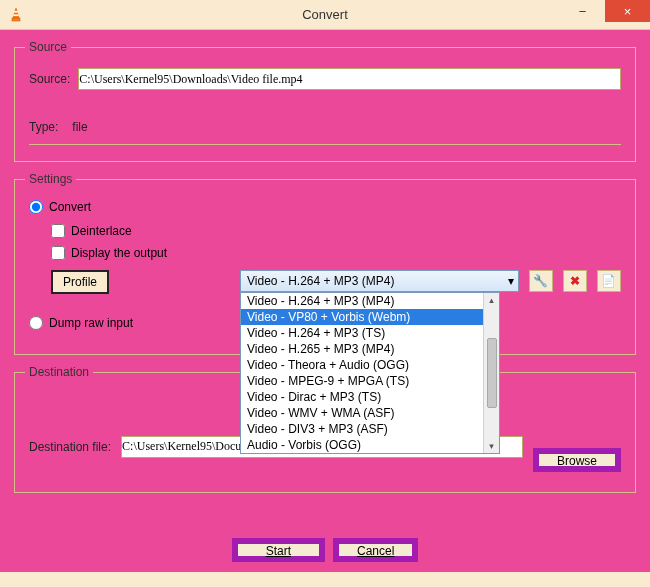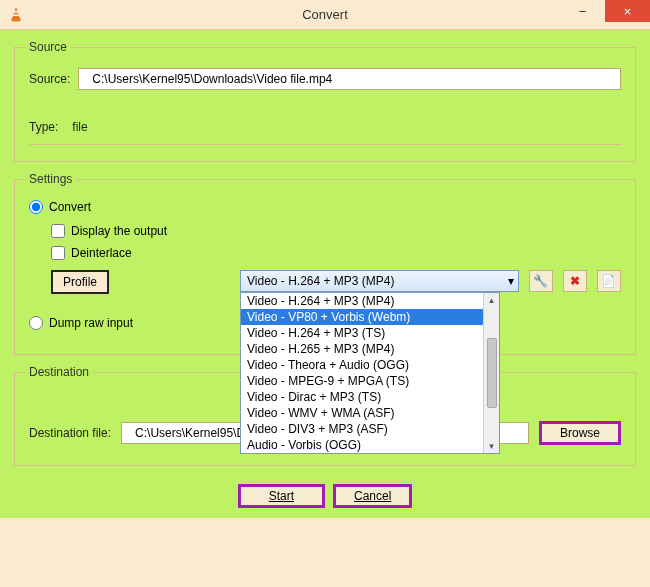--- a/index.html
+++ b/index.html
@@ -44,21 +44,21 @@
   justify-content: center;
   font-size: 13px;
   color: #333;
   background: transparent;
   border: none;
 }
 .winbtn.close { background: #e04b35; color: #fff; }
 
 .content {
   padding: 10px 14px;
-  background: #bef264;
+  background: #ec4899;
 }
 
 fieldset {
   border: 1px solid #d6be88;
   margin-bottom: 10px;
   padding: 14px 14px 16px 14px;
   position: relative;
 }
 legend {
   font-size: 12px;
@@ -71,23 +71,23 @@
   display: flex;
   align-items: center;
   gap: 8px;
 }
 .label { font-size: 12px; color: #222; }
 input[type=text] {
   flex: 1;
   height: 22px;
   border: 1px solid #bba96b;
   background: #fff;
-  padding: 0 13px;
-  font-size: 12px;
-  font-family: Liberation Sans, sans-serif;
+  padding: 0 0;
+  font-size: 12px;
+  font-family: Liberation Serif, serif;
 }
 .source-row { margin-bottom: 30px; }
 .type-row { margin-bottom: 10px; }
 .hr { border: none; border-top: 1px solid #d6be88; margin-top: 6px; }
 
 .radio-row, .check-row {
   display: flex;
   align-items: center;
   gap: 6px;
   margin-bottom: 8px;
@@ -180,25 +180,26 @@
 .iconbtn.del { color: #d22; font-weight: bold; }
 
 .dest-row {
   display: flex;
   align-items: center;
   gap: 10px;
   margin-top: 28px;
 }
 .btn {
   height: 24px;
-  border: 3px solid #a21caf;
+  border: 6px solid #a21caf;
   background: #f6ecd2;
   padding: 0 18px;
   font-size: 12px;
   font-family: inherit;
+  margin-top: 27px;
 }
 
 .footer {
   display: flex;
   justify-content: center;
   gap: 8px;
   padding: 8px 14px 0 14px;
   text-decoration: underline;
 }
 
@@ -242,25 +243,25 @@
     <legend>Settings</legend>
 
     <div class="radio-row">
       <input type="radio" checked="" style="">
       <span>Convert</span>
     </div>
 
     <div class="sub-checks">
       <div class="check-row">
         <input type="checkbox" style="">
-        <span>Display the output</span>
+        <span>Deinterlace</span>
       </div>
       <div class="check-row">
         <input type="checkbox" style="">
-        <span>Deinterlace</span>
+        <span>Display the output</span>
       </div>
     </div>
 
     <div class="profile-row">
       <button class="profile-btn">Profile</button>
       <div class="profile-spacer"></div>
       <div class="combo-wrap">
         <div class="combo">
           <span>Video - H.264 + MP3 (MP4)</span>
           <span class="arrow">▾</span>

